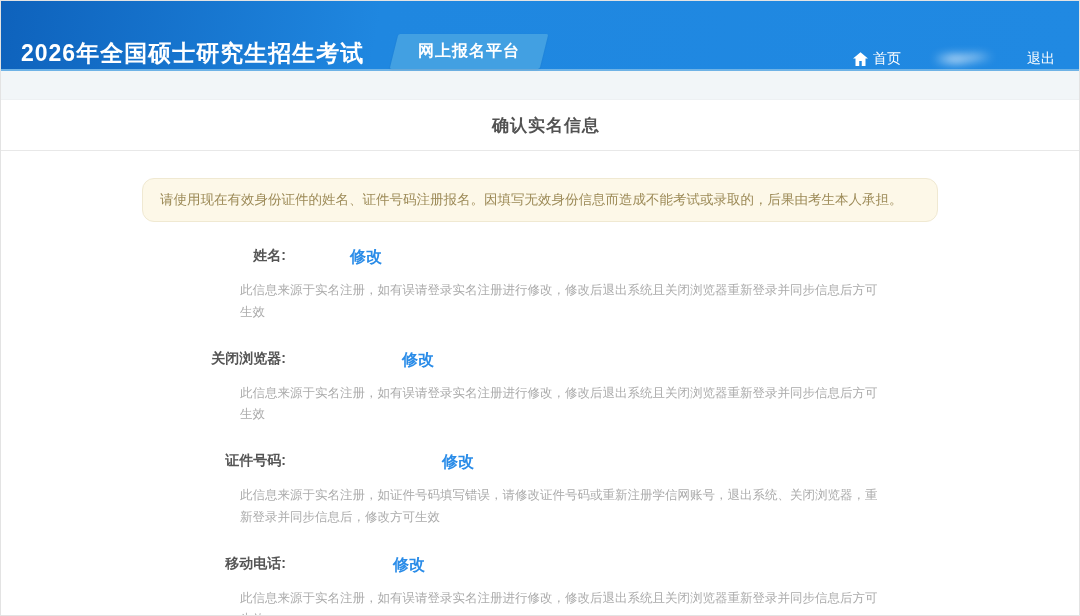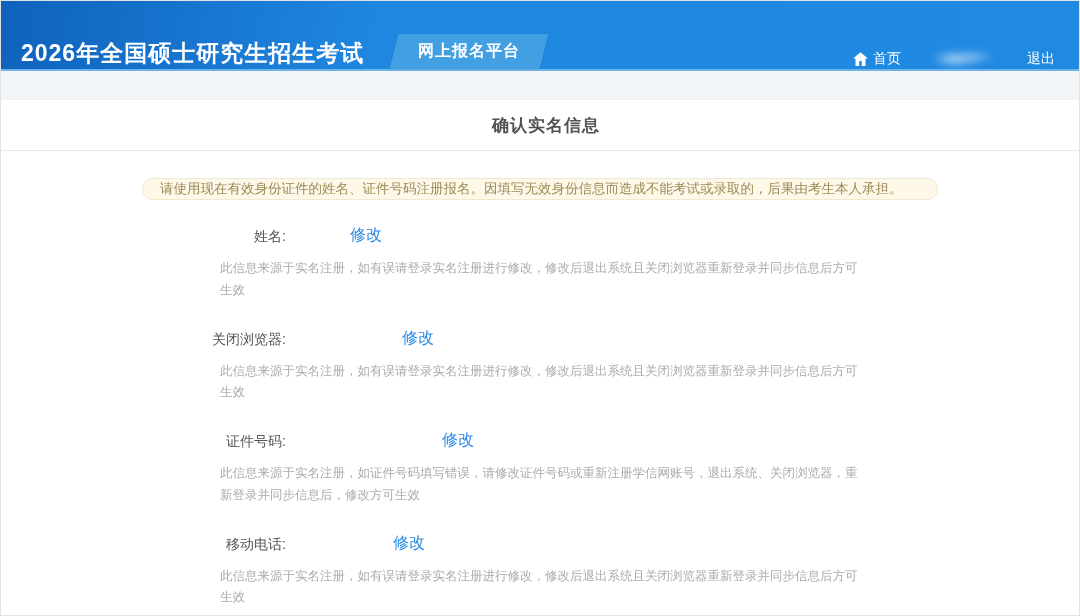--- a/index.html
+++ b/index.html
@@ -93,36 +93,37 @@
     padding-left: 12px;
   }
 
   
   .notice {
     width: 796px;
     margin: 27px auto 0;
     background: #fdf8e8;
     border: 1px solid #f0e9d2;
     border-radius: 12px;
-    padding: 0 17px;
+    padding: 11px 17px;
     font-size: 13.5px;
     line-height: 1.5;
     color: #9c8a57;
   }
 
   
   .form {
     width: 800px;
     margin: 25px auto 0;
   }
   .form-row { margin-bottom: 27px; }
   .row-main {
     display: flex;
-    align-items: flex-end;
+    align-items: flex-start;
     margin-bottom: 12px;
+    font-weight: bold;
   }
   .field-label {
     width: 146px;
     text-align: right;
     font-size: 14px;
     color: #555;
     flex: none;
   }
   .field-value {
     display: inline-block;
@@ -133,21 +134,21 @@
   .vw-1 { width: 116px; }
   .vw-2 { width: 156px; }
   .vw-3 { width: 107px; }
   .modify {
     font-size: 16px;
     color: #2a8ce8;
     text-decoration: none;
     cursor: pointer;
   }
   .hint {
-    margin-left: 80px;
+    margin-left: 100px;
     max-width: 645px;
     font-size: 12.5px;
     line-height: 1.7;
     color: #ababab;
   }
 </style>
 </head>
 <body>
 
 <div class="screen">

